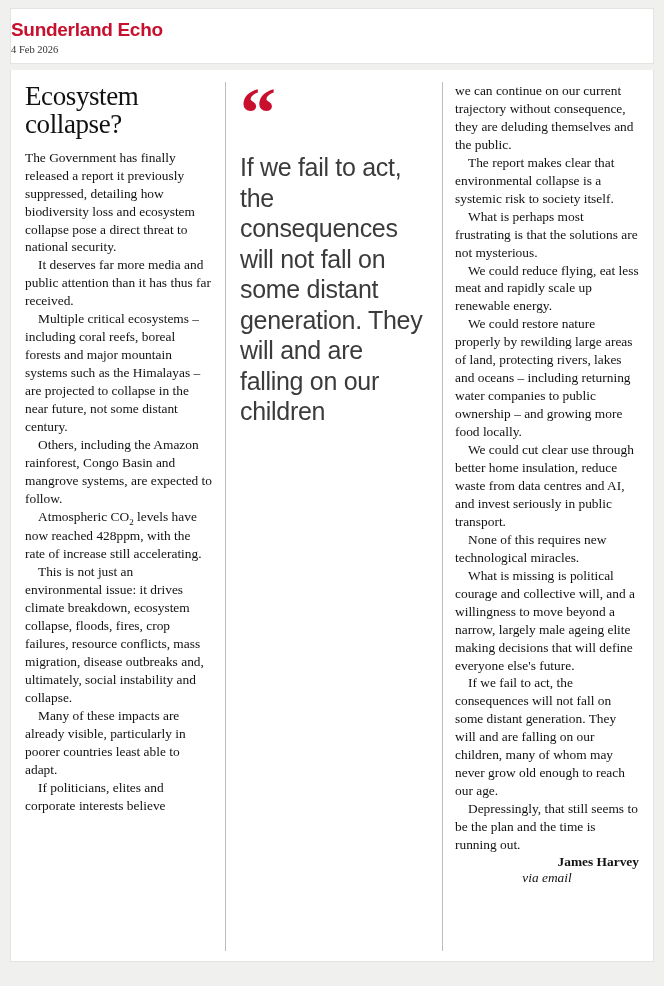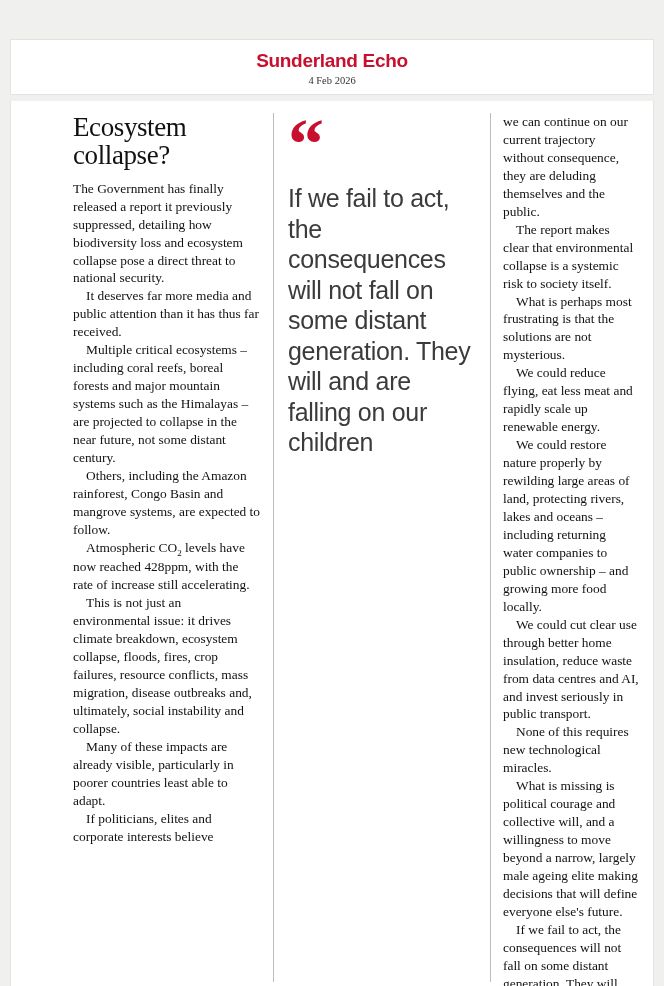--- a/index.html
+++ b/index.html
@@ -18,23 +18,22 @@
     width: 664px;
     height: 986px;
     position: relative;
     box-sizing: border-box;
     padding: 8px 10px;
     background: #f0f0ee;
   }
   .masthead {
     background: #ffffff;
     border: 1px solid #e3e3e0;
-    text-align: center;
+    text-align: left;
     padding: 10px 0 8px 0;
-    margin-top: 31px;
   }
   .masthead-title {
     font-family: "Liberation Sans", sans-serif;
     font-weight: bold;
     font-size: 19px;
     letter-spacing: -0.3px;
     color: #c8102e;
   }
   .masthead-date {
     font-family: "Liberation Serif", serif;
@@ -53,21 +52,20 @@
     display: flex;
     flex-direction: row;
     align-items: stretch;
   }
   .col {
     box-sizing: border-box;
   }
   .col-left {
     width: 200px;
     padding-right: 12px;
-    margin-left: 48px;
   }
   .col-mid {
     width: 218px;
     padding: 0 14px;
     border-left: 1px solid #bdbdbd;
     border-right: 1px solid #bdbdbd;
   }
   .col-right {
     width: 200px;
     padding-left: 12px;

